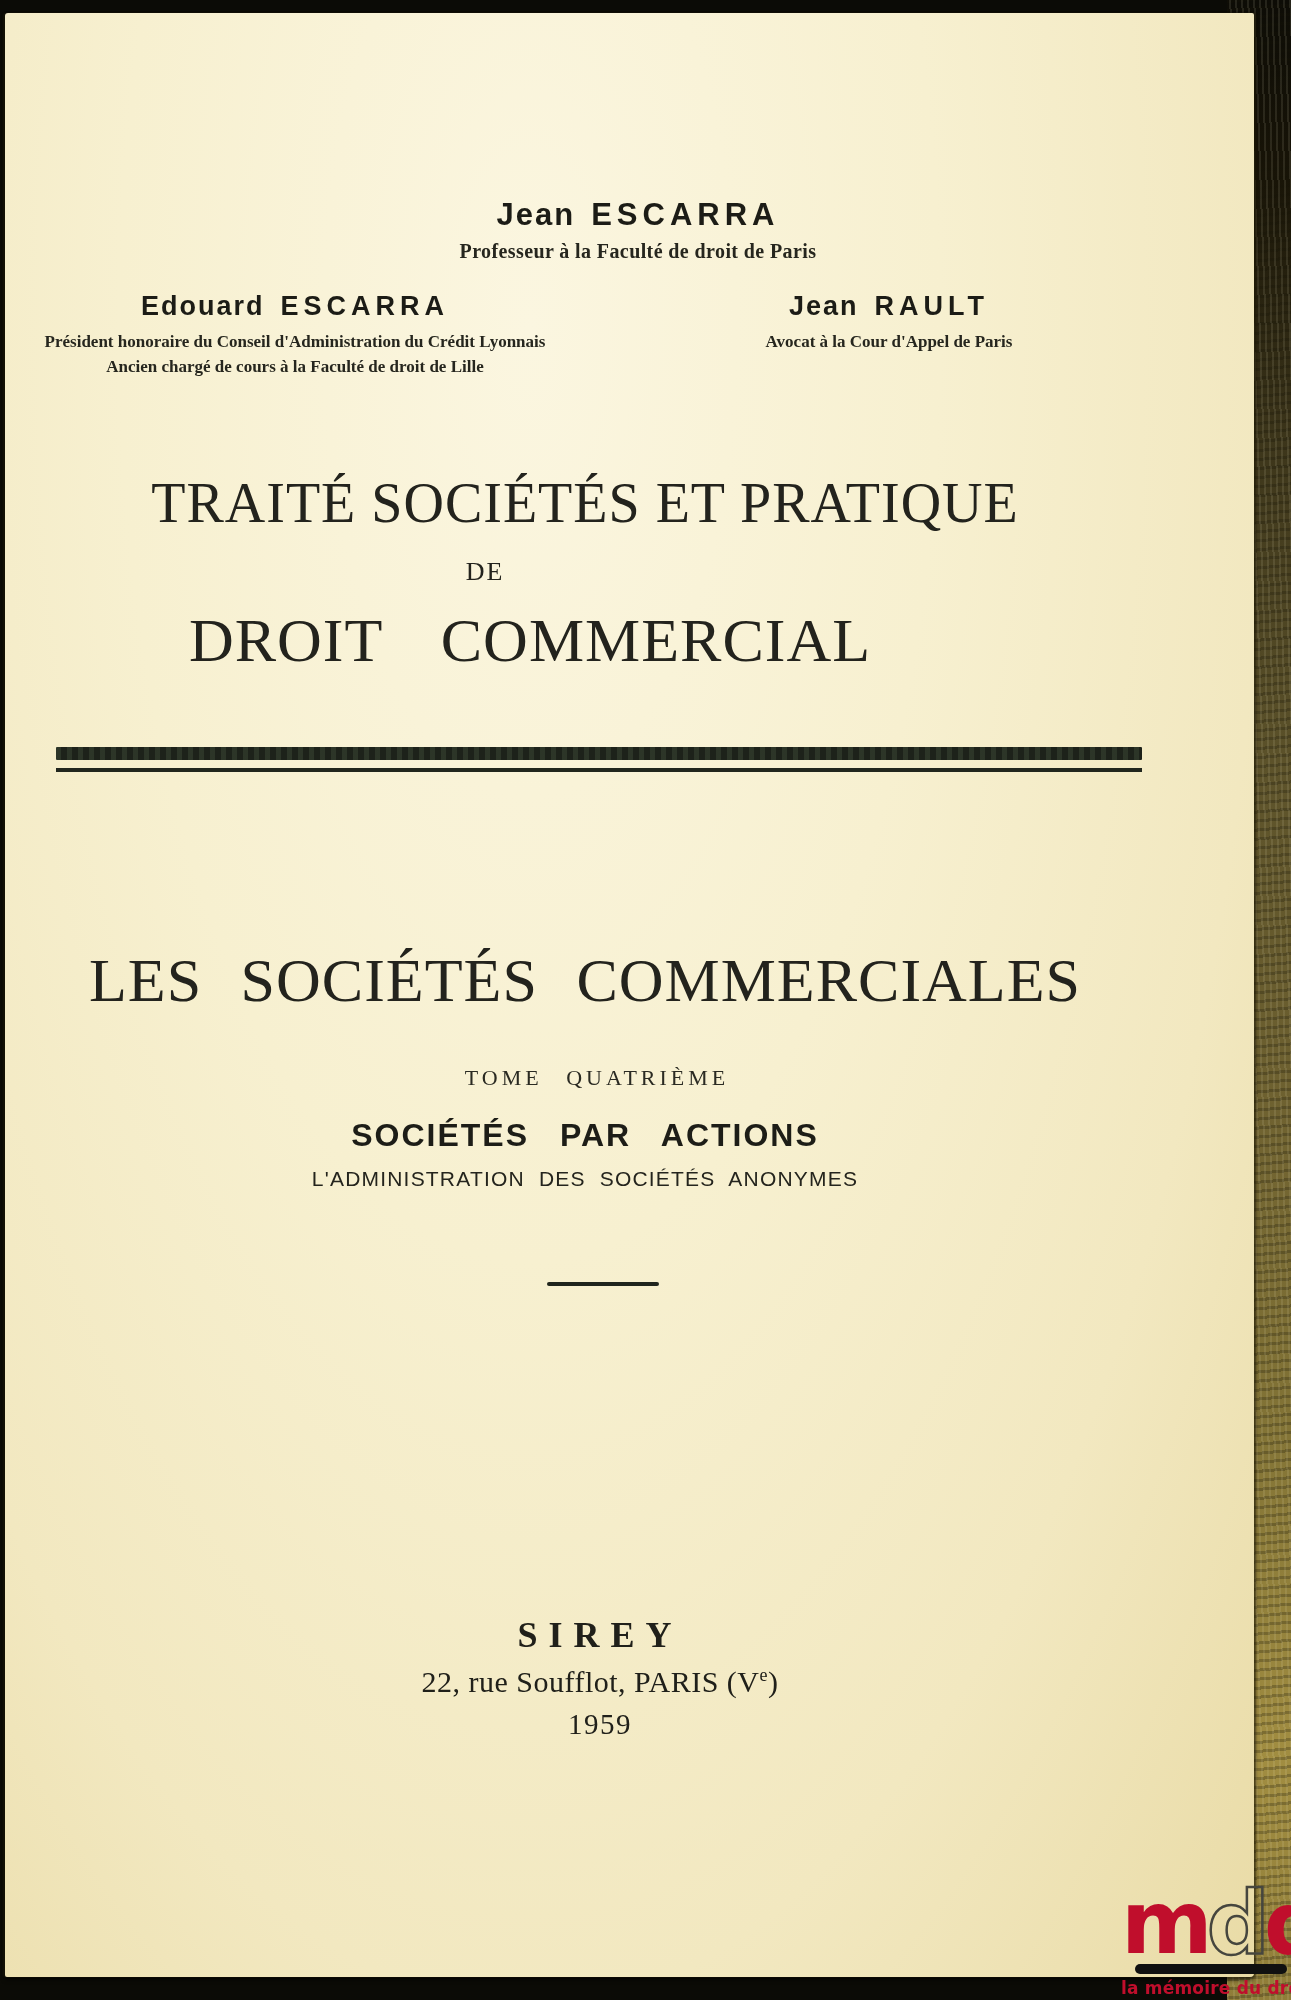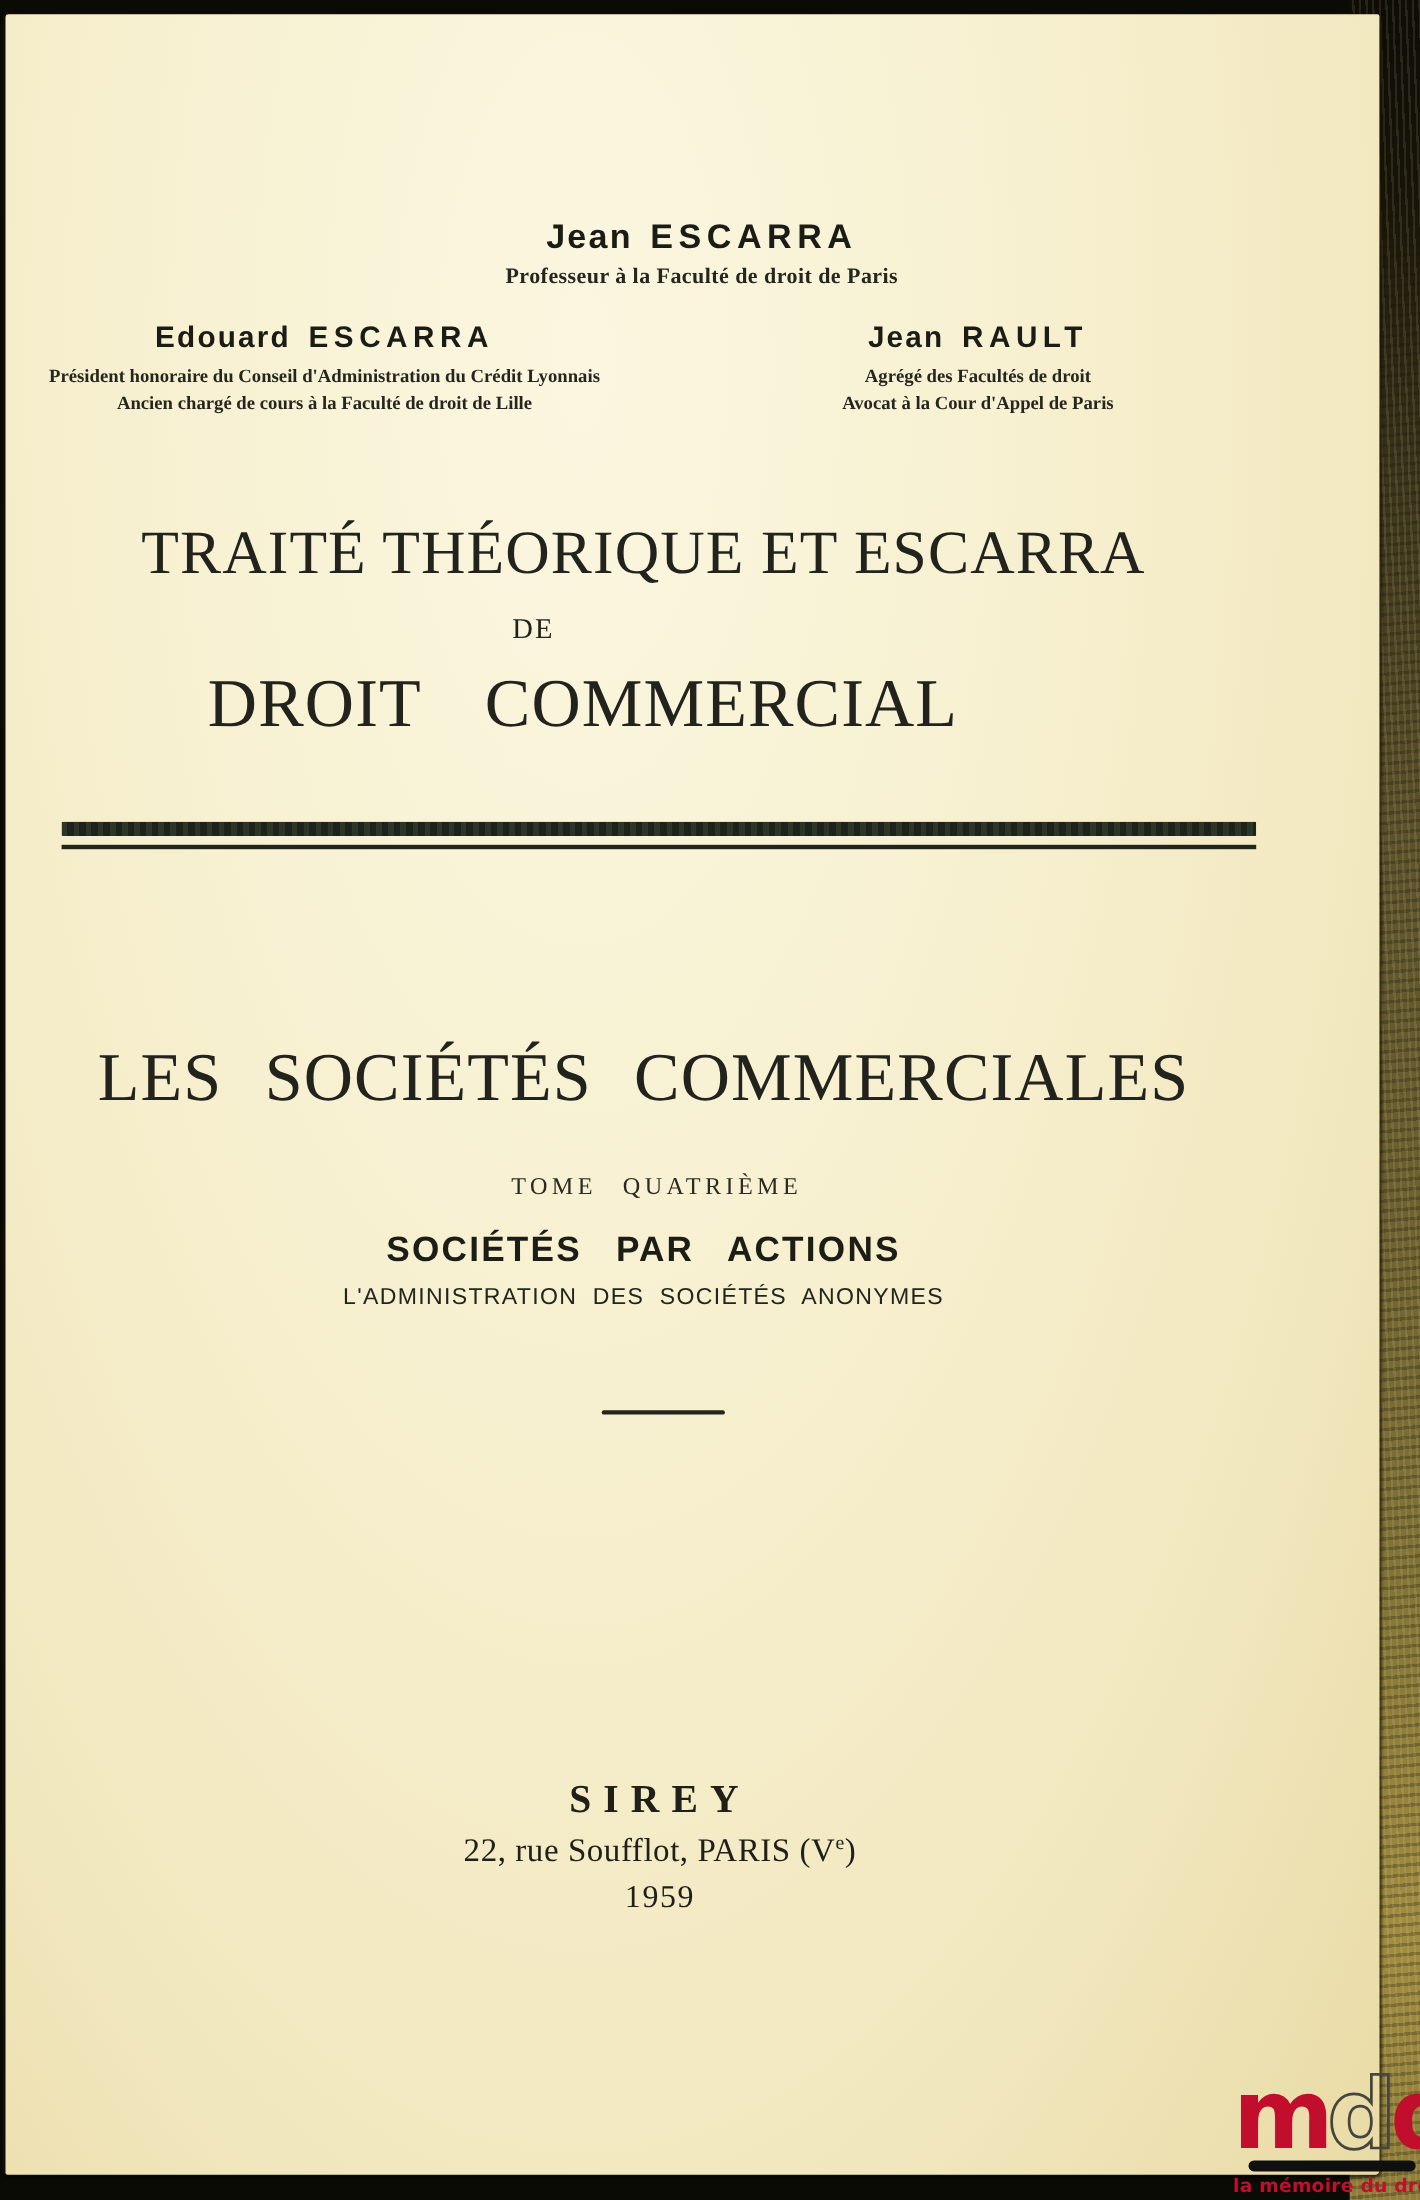--- a/index.html
+++ b/index.html
@@ -132,27 +132,26 @@
         <div>Président honoraire du Conseil d'Administration du Crédit Lyonnais</div>
         <div>Ancien chargé de cours à la Faculté de droit de Lille</div>
       </div>
     </div>
 
     <div class="abs center author-right">
       <div class="author-name">
         <span class="first">Jean</span><span class="last">RAULT</span>
       </div>
       <div class="author-role author-roles">
-        <div>Agrégé des Facultés de droit</div>
         <div>Avocat à la Cour d'Appel de Paris</div>
       </div>
     </div>
 
     <div class="abs center series-title">
-      <div class="series-line1">TRAITÉ THÉORIQUE ET ESCARRA</div>
+      <div class="series-line1">TRAITÉ SOCIÉTÉS ET PRATIQUE</div>
       <div class="series-line2">DE</div>
       <div class="series-line3">DROIT COMMERCIAL</div>
     </div>
 
     <div class="abs double-rule">
       <div class="rule-thick"></div>
       <div class="rule-thin"></div>
     </div>
 
     <div class="abs center main-title">LES SOCIÉTÉS COMMERCIALES</div>

